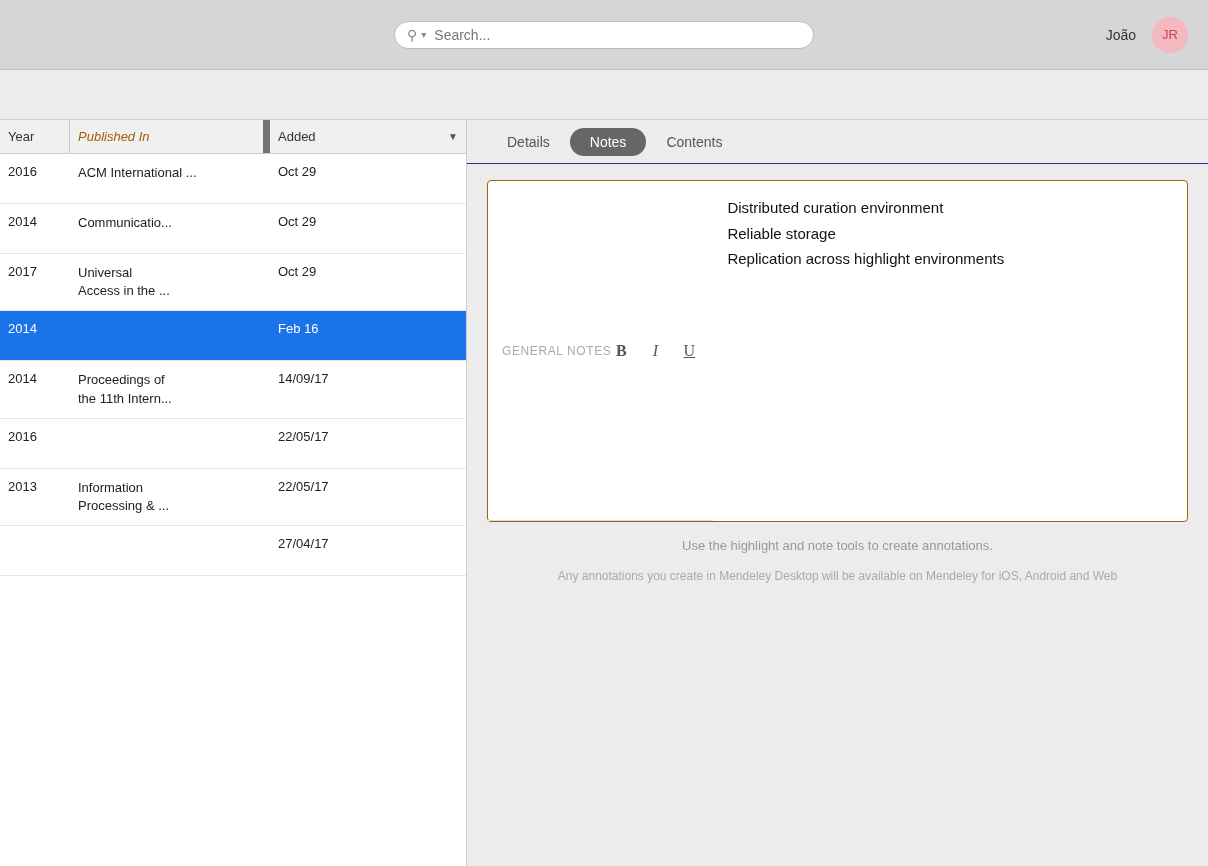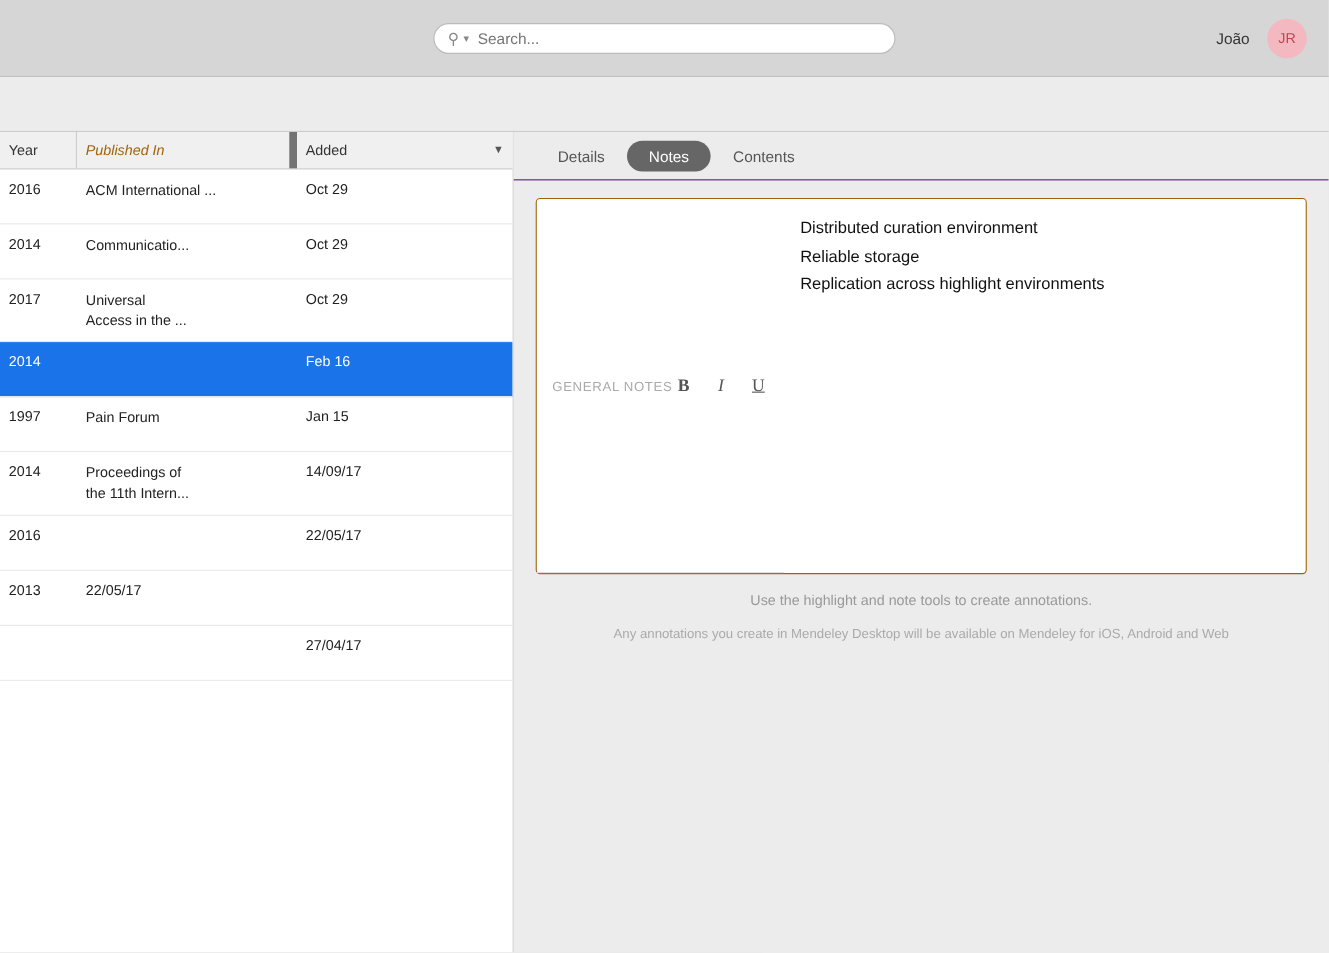--- a/index.html
+++ b/index.html
@@ -337,40 +337,36 @@
         <div class="cell-published">Universal<br>Access in the ...</div>
         <div class="cell-added">Oct 29</div>
       </div>
 
       <div class="table-row selected">
         <div class="cell-year">2014</div>
         <div class="cell-published"></div>
         <div class="cell-added">Feb 16</div>
       </div>
 
-      <div class="table-row">
-        <div class="cell-year">1997</div>
-        <div class="cell-published">Pain Forum</div>
-        <div class="cell-added">Jan 15</div>
-      </div>
 
       <div class="table-row">
         <div class="cell-year">2014</div>
         <div class="cell-published">Proceedings of<br>the 11th Intern...</div>
         <div class="cell-added">14/09/17</div>
       </div>
 
       <div class="table-row">
         <div class="cell-year">2016</div>
         <div class="cell-published"></div>
         <div class="cell-added">22/05/17</div>
       </div>
 
       <div class="table-row">
         <div class="cell-year">2013</div>
+        <div class="cell-published">Information<br>Processing &amp; ...</div>
         <div class="cell-added">22/05/17</div>
       </div>
 
       <div class="table-row">
         <div class="cell-year"></div>
         <div class="cell-published"></div>
         <div class="cell-added">27/04/17</div>
       </div>
 
     </div>

